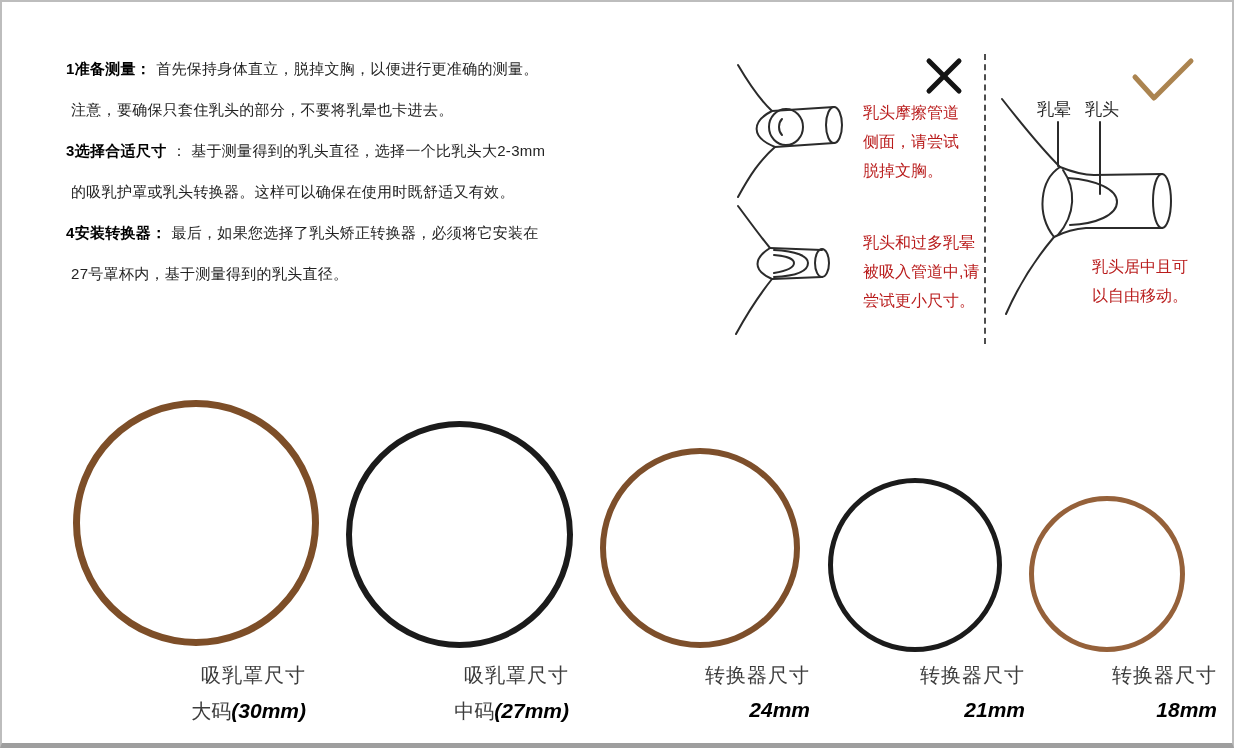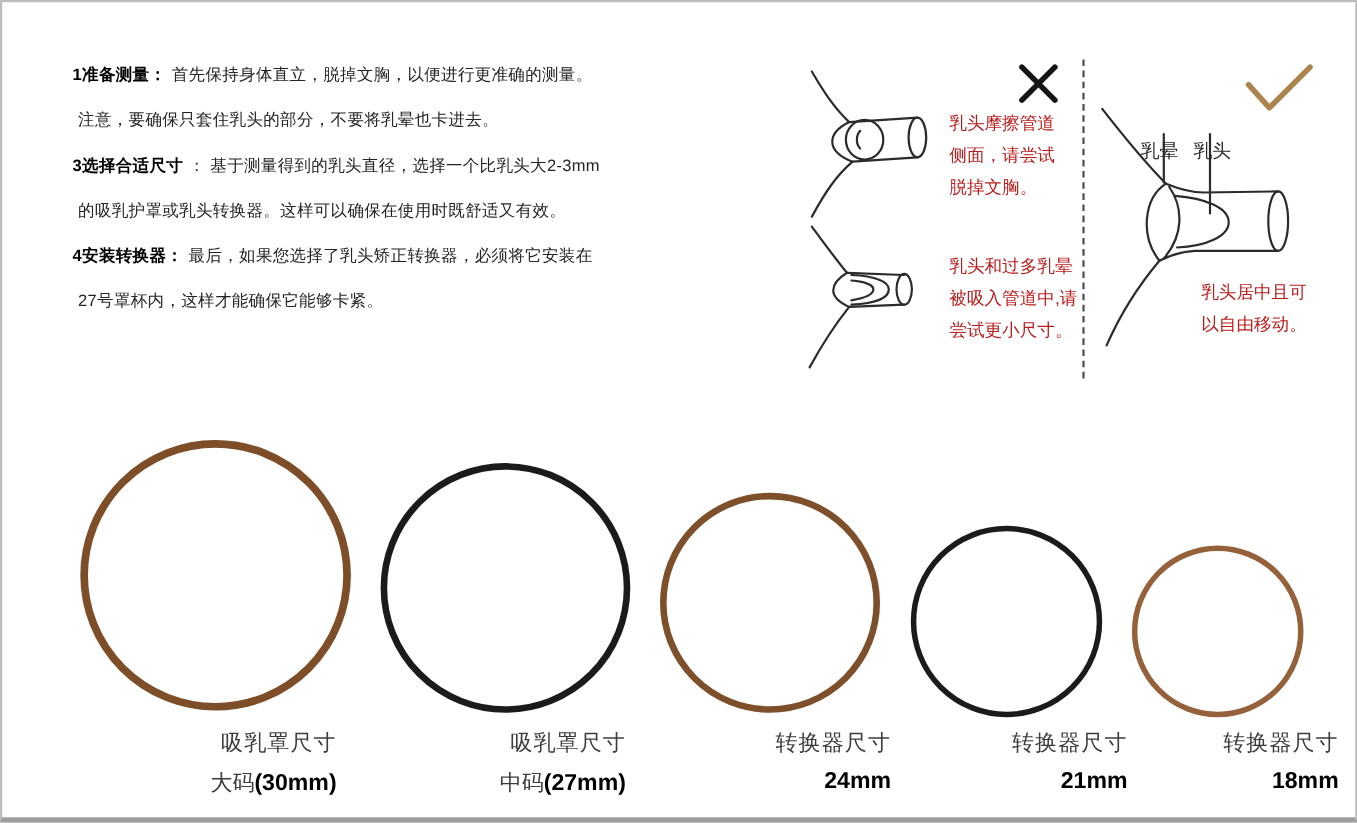--- a/index.html
+++ b/index.html
@@ -28,41 +28,41 @@
   }
   .caption {
     position:absolute; font-size:16px; line-height:29px; color:#b91c1c;
     white-space:nowrap;
   }
   .divider {
     position:absolute; left:982px; top:52px; height:290px; width:0;
     border-left:2px dashed #4d4d4d;
   }
   .part-label {
-    position:absolute; font-size:17px; color:#2a2a2a; white-space:nowrap;margin-top:28px;
+    position:absolute; font-size:17px; color:#2a2a2a; white-space:nowrap;
   }
   
   .circle { position:absolute; border-radius:50%; background:transparent; }
   .size-label { position:absolute; top:660px; width:220px; text-align:right; }
   .size-label .l1 { display:block; font-size:20px; color:#3c3c3c; letter-spacing:1px; }
   .size-label .l2 { display:block; margin-top:9px; font-size:20px; color:#3c3c3c; }
-  .size-label .l2 b { font-weight:700; color:#000; font-size:21px; }
+  .size-label .l2 b { font-weight:700; color:#000; font-size:21px;font-style:italic; }
 </style>
 </head>
 <body>
 
 <div class="page">
 
   <section class="instructions">
     <div class="line"><b>1准备测量：</b><span>首先保持身体直立，脱掉文胸，以便进行更准确的测量。</span></div>
     <div class="line"><b></b><span>注意，要确保只套住乳头的部分，不要将乳晕也卡进去。</span></div>
     <div class="line"><b>3选择合适尺寸</b><span>： 基于测量得到的乳头直径，选择一个比乳头大2-3mm</span></div>
     <div class="line"><b></b><span>的吸乳护罩或乳头转换器。这样可以确保在使用时既舒适又有效。</span></div>
     <div class="line"><b>4安装转换器：</b><span>最后，如果您选择了乳头矫正转换器，必须将它安装在</span></div>
-    <div class="line"><b></b><span>27号罩杯内，这样才能确保它能够卡紧。</span></div>
+    <div class="line"><b></b><span>27号罩杯内，基于测量得到的乳头直径。</span></div>
   </section>
 
   <div class="icon-x">
     <svg width="44" height="44" viewBox="0 0 44 44">
       <line class="xstroke" x1="7" y1="7" x2="37" y2="37" stroke-width="5" stroke-linecap="round" stroke="#141414"></line>
       <line class="xstroke" x1="37" y1="7" x2="7" y2="37" stroke-width="5" stroke-linecap="round" stroke="#141414"></line>
     </svg>
   </div>
 
   <div class="icon-check">

